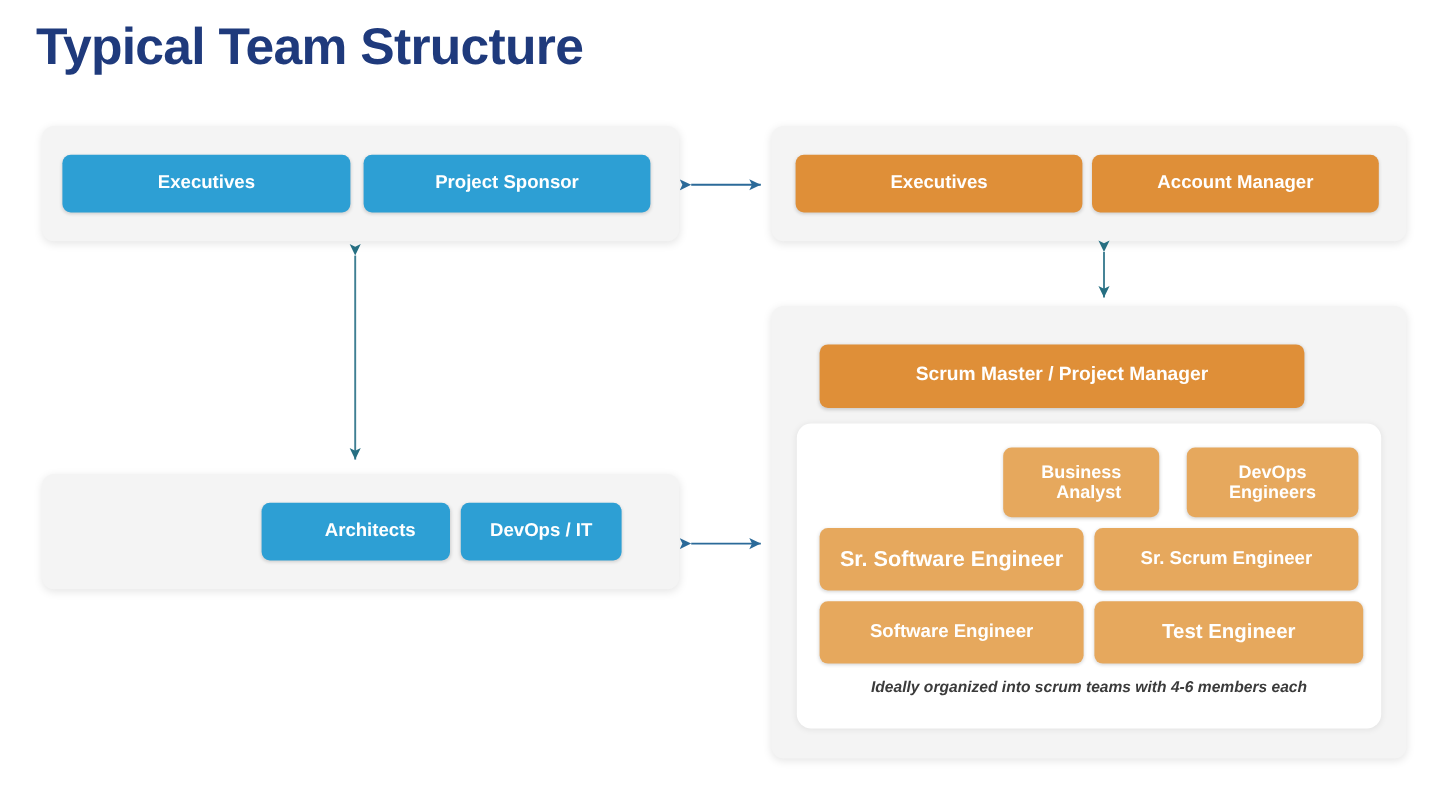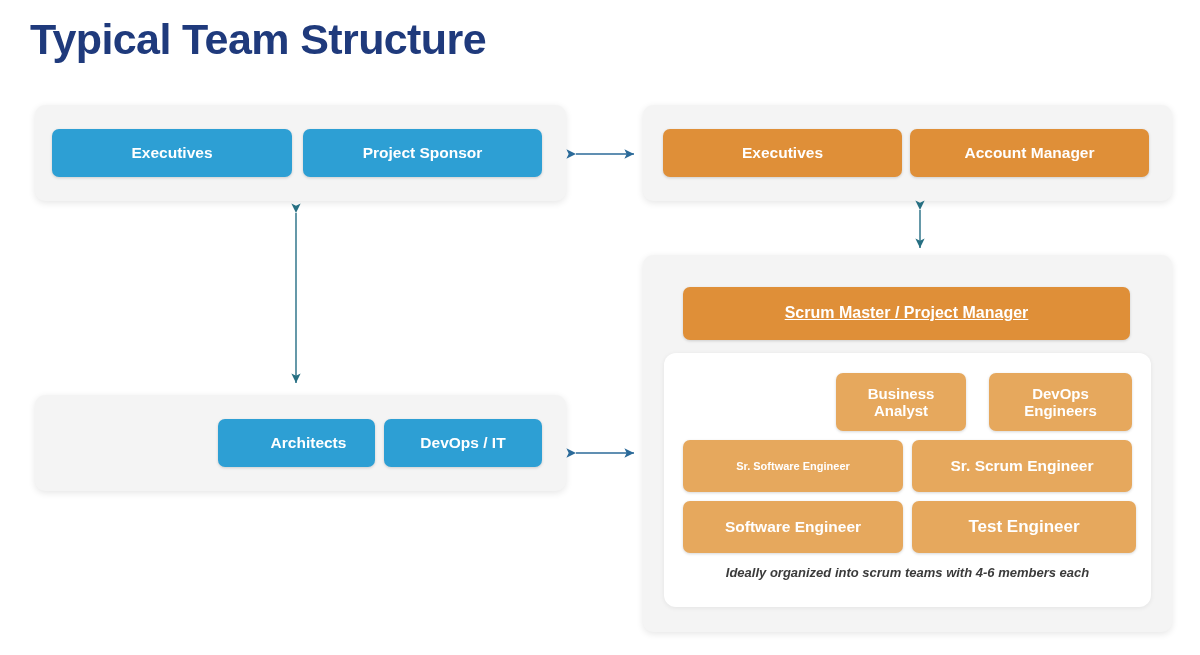--- a/index.html
+++ b/index.html
@@ -92,35 +92,35 @@
   <div class="box blue" style="left:268px; top:24px; width:239px; height:48px; font-size:15.5px;">Project Sponsor</div>
 </div>
 
 <div class="panel" style="left:643px; top:105px; width:529px; height:96px;">
   <div class="box orange" style="left:20px; top:24px; width:239px; height:48px; font-size:15.5px;">Executives</div>
   <div class="box orange" style="left:267px; top:24px; width:239px; height:48px; font-size:15.5px;">Account Manager</div>
 </div>
 
 <div class="panel" style="left:35px; top:395px; width:531px; height:96px;">
   <div class="box blue" style="left:183px; top:24px; width:157px; height:48px; font-size:15.5px;padding-left:24px;">Architects</div>
-  <div class="box blue" style="left:349px; top:24px; width:158px; height:48px; font-size:15.5px;">DevOps / IT</div>
+  <div class="box blue" style="left:349px; top:24px; width:134px; height:48px; font-size:15.5px;">DevOps / IT</div>
 </div>
 
 <div class="panel" style="left:643px; top:255px; width:529px; height:377px;">
 
-  <div class="box orange" style="left:40px; top:32px; width:447px; height:53px; font-size:16px;text-decoration:underline;">Scrum Master / Project Manager</div>
+  <div class="box orange" style="left:40px; top:32px; width:404px; height:53px; font-size:16px;">Scrum Master / Project Manager</div>
 
   <div class="inner-card" style="left:21px; top:98px; width:487px; height:254px;">
 
-    <div class="box orange-light" style="left:172px; top:20px; width:130px; height:58px; font-size:15px; white-space:pre-line;">Business
+    <div class="box orange-light" style="left:172px; top:20px; width:130px; height:58px; font-size:15px; white-space:pre-line;text-align:right;">Business
 Analyst</div>
     <div class="box orange-light" style="left:325px; top:20px; width:143px; height:58px; font-size:15px; white-space:pre-line;">DevOps
 Engineers</div>
 
-    <div class="box orange-light" style="left:19px; top:87px; width:220px; height:52px; font-size:11px;">Sr. Software Engineer</div>
+    <div class="box orange-light" style="left:19px; top:87px; width:220px; height:52px; font-size:18px;">Sr. Software Engineer</div>
     <div class="box orange-light" style="left:248px; top:87px; width:220px; height:52px; font-size:15.5px;">Sr. Scrum Engineer</div>
 
     <div class="box orange-light" style="left:19px; top:148px; width:220px; height:52px; font-size:15.5px;">Software Engineer</div>
     <div class="box orange-light" style="left:248px; top:148px; width:224px; height:52px; font-size:17px;">Test Engineer</div>
 
     <div class="caption" style="left:0; top:212px; width:487px;">Ideally organized into scrum teams with 4-6 members each</div>
   </div>
 </div>
 
 <div class="arrow" style="left:568px; top:146px; width:74px; height:16px;">

